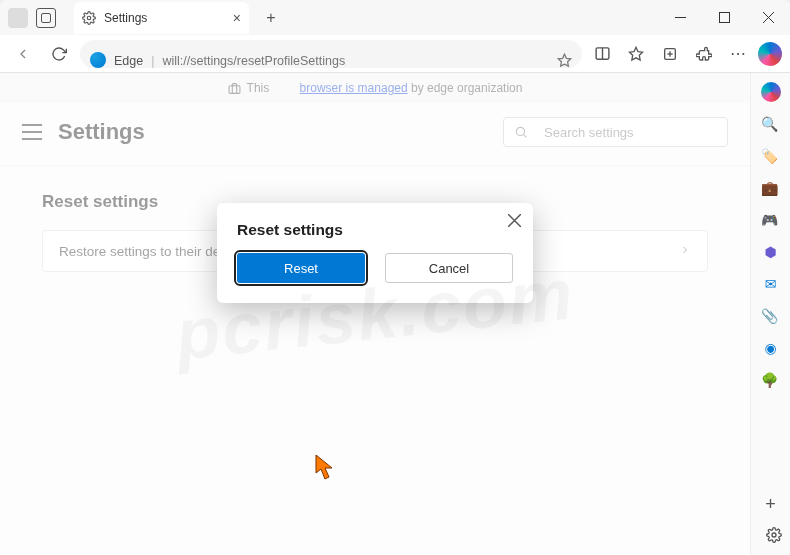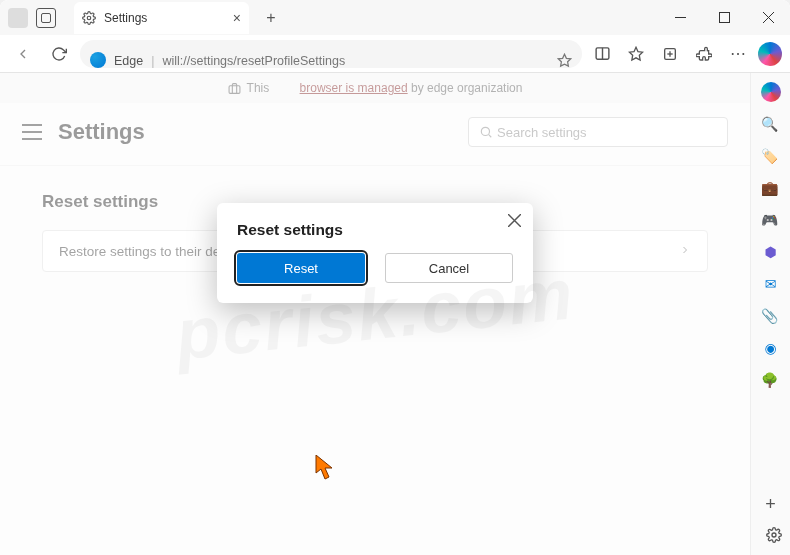--- a/index.html
+++ b/index.html
@@ -34,28 +34,28 @@
   .copilot { width:24px;height:24px; border-radius:50%; background: conic-gradient(#0078d4,#6b5bd1,#d44,#f5a,#0bb,#0078d4); }
 
   
   .content { position:relative; height: calc(555px - 35px - 38px); display:flex; }
   .main { flex:1; background:#fafafa; overflow:hidden; position:relative; }
   .sidebar-right { width:40px; background:#fafafa; border-left:1px solid #eee; display:flex; flex-direction:column; align-items:center; padding-top:8px; gap:10px; }
   .sb-icon { width:22px;height:22px; border-radius:4px; display:flex;align-items:center;justify-content:center; font-size:14px; }
 
   
   .managed { height:30px; background:#f3f3f3; display:flex; align-items:center; justify-content:center; font-size:12px; color:#555; gap:6px; }
-  .managed a { color:#7f1d1d; text-decoration:underline;padding-left:27px; }
+  .managed a { color:#1d4ed8; text-decoration:underline;padding-left:27px; }
 
   
   .settings-header { display:flex; align-items:center; padding: 14px 22px 18px; gap:16px; border-bottom:1px solid #eee; }
   .hamburger { width:20px;height:16px; display:flex;flex-direction:column;justify-content:space-between; }
   .hamburger span { height:2px; background:#333; }
   .page-title { font-size:22px; font-weight:600; color:#222; }
-  .search-box { margin-left:auto; width:260px; height:30px; border:1px solid #ccc; border-radius:4px; display:flex; align-items:center; padding:0 10px; gap:4px; font-size:13px; color:#888; background:#fff; }
+  .search-box { margin-left:auto; width:225px; height:30px; border:1px solid #ccc; border-radius:4px; display:flex; align-items:center; padding:0 10px; gap:16px; font-size:13px; color:#888; background:#fff; }
 
   
   .section { padding: 26px 42px; }
   .section-title { font-size:17px; font-weight:600; color:#222; margin-bottom:18px; }
   .setting-row { border:1px solid #ddd; border-radius:4px; background:#fff; height:42px; display:flex; align-items:center; padding:0 16px; font-size:13.5px; color:#333; }
   .chevron { margin-left:auto; color:#666; }
 
   
   .overlay { position:absolute; inset:0; background:rgba(255,255,255,0.55); display:flex; align-items:flex-start; justify-content:center; padding-top:130px; }
   .dialog { width:316px; background:#fff; border-radius:6px; box-shadow:0 8px 30px rgba(0,0,0,0.25); padding:18px 20px 20px; position:relative; }

